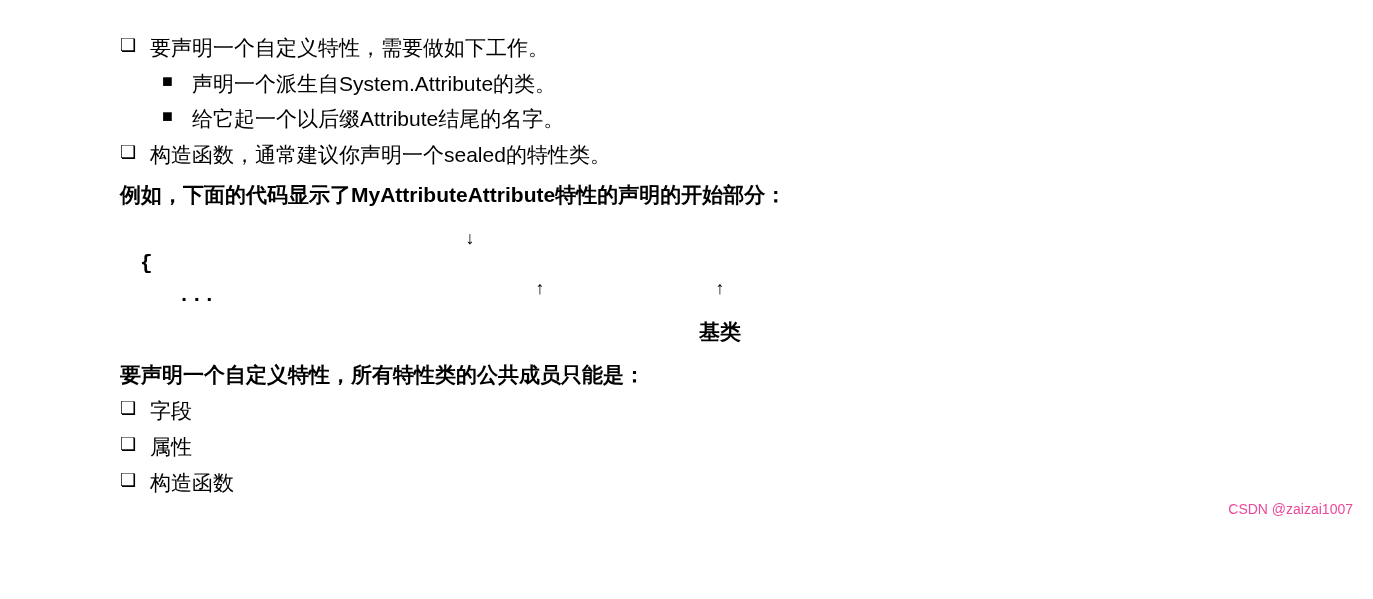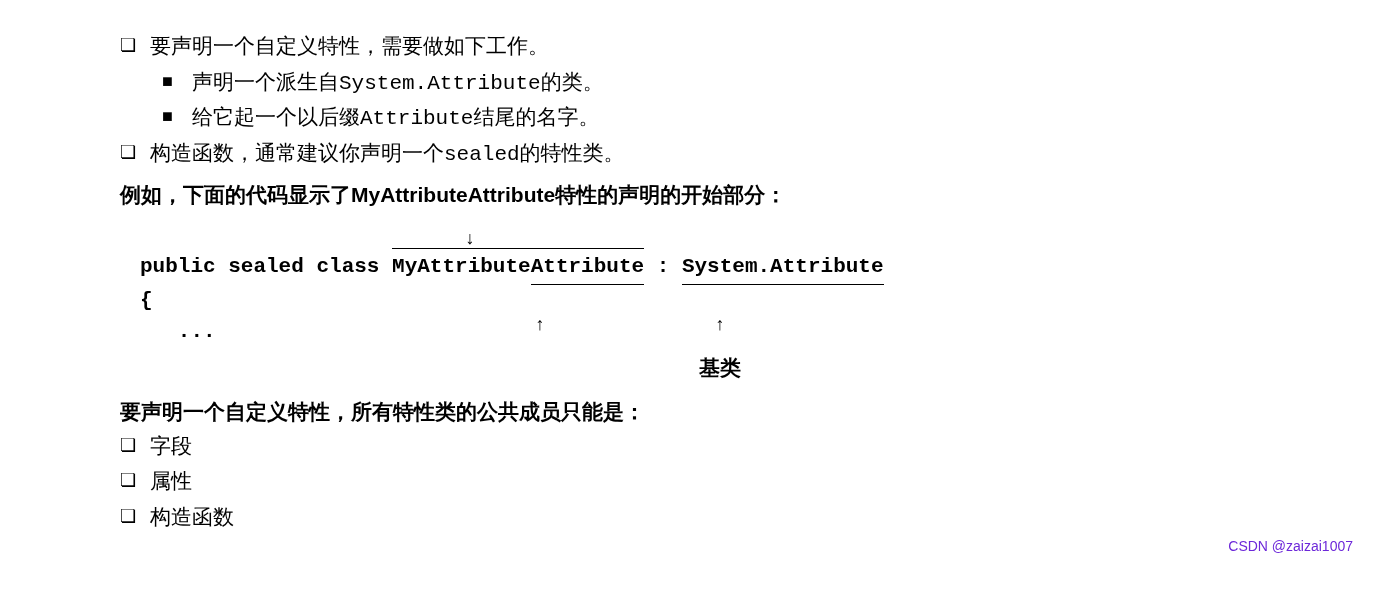--- a/index.html
+++ b/index.html
@@ -17,21 +17,20 @@
     align-items: flex-start;
   }
   .bullet-row .marker {
     flex: 0 0 auto;
     width: 30px;
     text-align: left;
     font-size: 18px;
   }
   .bullet-row .text {
     flex: 1 1 auto;
-    font-family: Liberation Mono, monospace;
   }
   .sub {
     padding-left: 42px;
   }
   .sub .marker {
     width: 30px;
   }
   .plain {
     margin-top: 4px;
     font-weight: bold;
@@ -72,21 +71,21 @@
   }
   .arrow-up {
     font-size: 18px;
     line-height: 1;
   }
   .watermark {
     position: absolute;
     right: 20px;
     bottom: 8px;
     font-size: 14px;
-    color: #6d28d9;
+    color: #ec4899;
     font-family: Arial, sans-serif;
   }
   .sq { font-family: Arial, sans-serif; }
 </style>
 </head>
 <body>
 
 <div class="bullet-row">
   <span class="marker sq">❏</span>
   <span class="text">要声明一个自定义特性，需要做如下工作。</span>
@@ -104,21 +103,20 @@
 
 <div class="bullet-row">
   <span class="marker sq">❏</span>
   <span class="text">构造函数，通常建议你声明一个sealed的特性类。</span>
 </div>
 
 <div class="plain">例如，下面的代码显示了MyAttributeAttribute特性的声明的开始部分：</div>
 
 <div class="code-block">
   <div class="arrow-down">↓</div>
-  <div class="code-line"><span>public sealed class </span><span class="over-line">MyAttribute</span><span class="over-line under-line">Attribute</span><span> : </span><span class="under-line">System.Attribute</span></div>
   <div class="code-line">{</div>
   <div style="display:flex;align-items:flex-start;">
     <div class="code-line" style="width:320px;">   <span>...</span></div>
     <div style="width:160px;text-align:center;">
       <div class="arrow-up">↑</div>
     </div>
     <div style="width:200px;text-align:center;">
       <div class="arrow-up">↑</div>
       <div style="font-weight:bold;margin-top:20px;">基类</div>
     </div>

